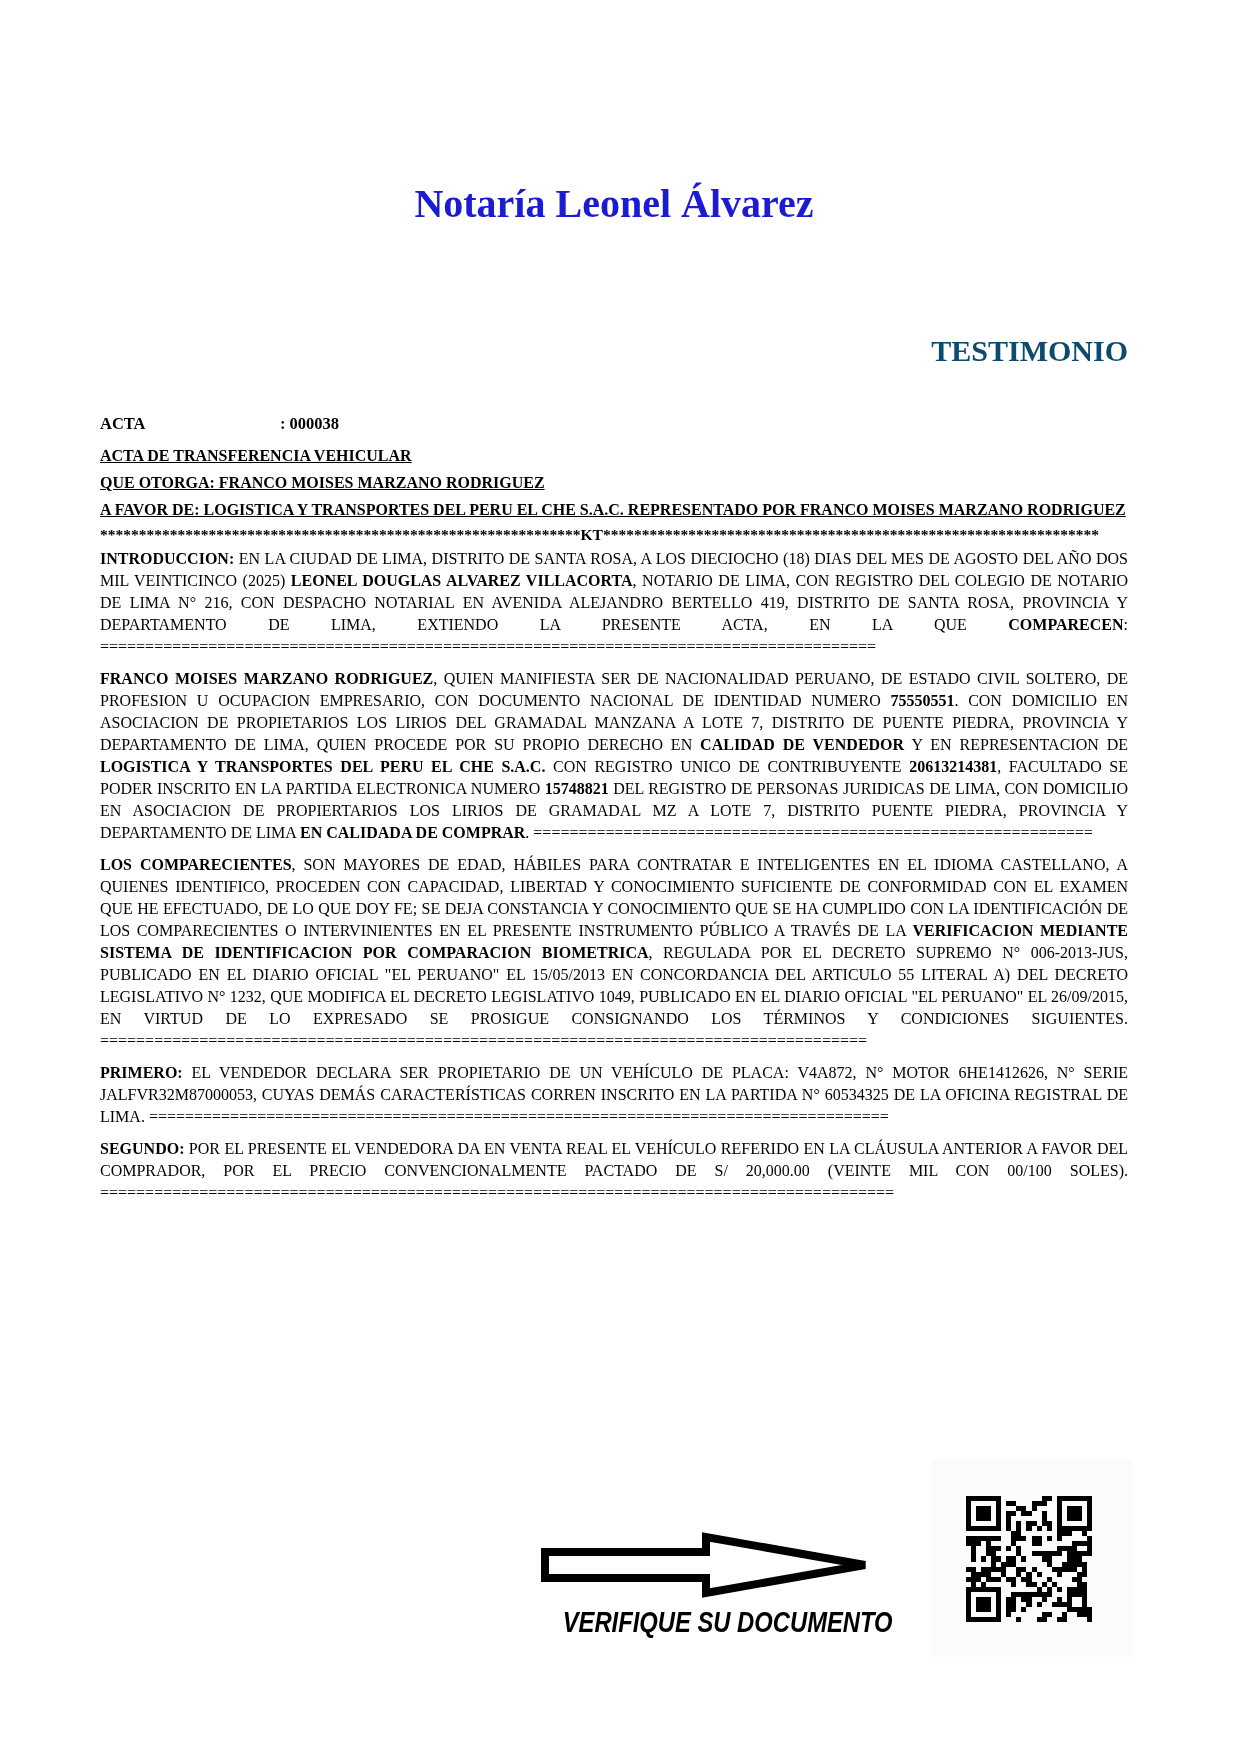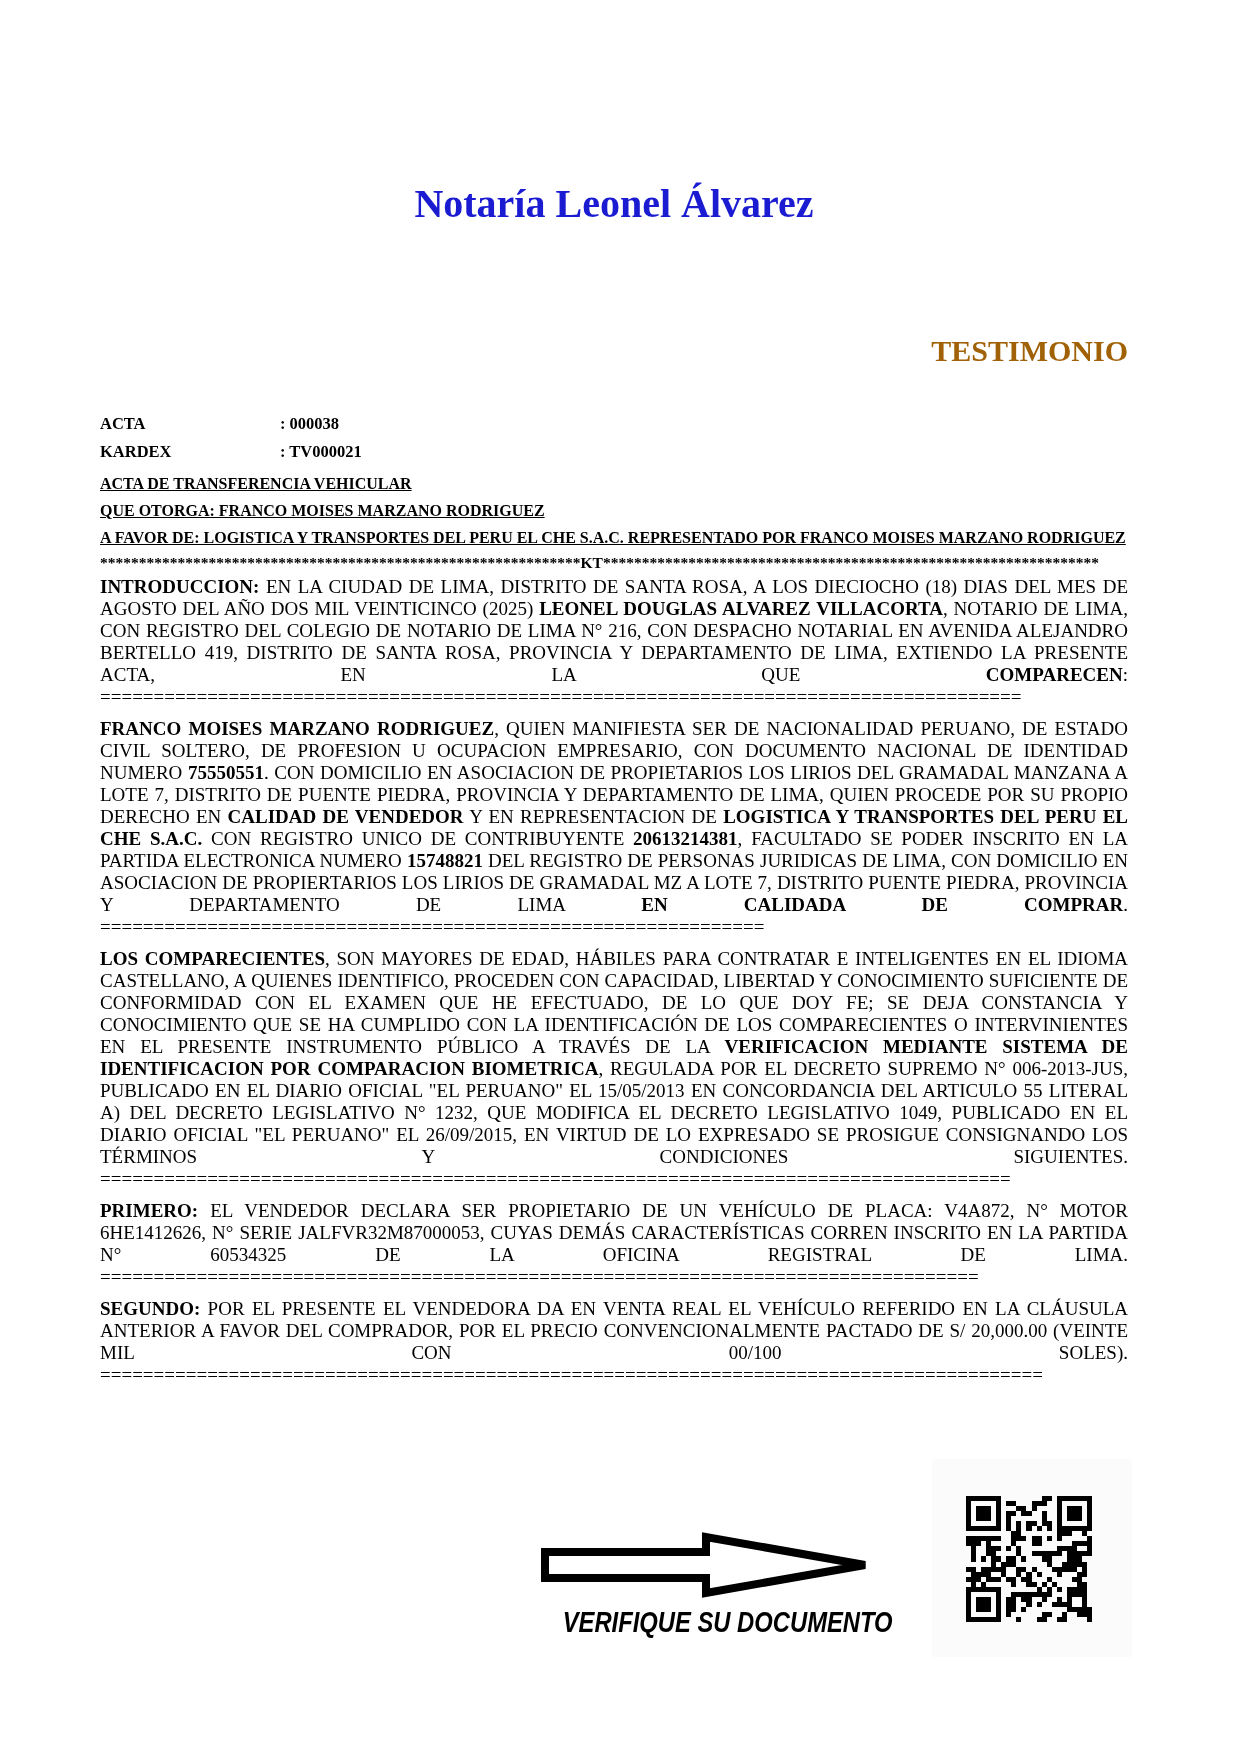--- a/index.html
+++ b/index.html
@@ -23,21 +23,21 @@
     color:#1b1bd2;
     line-height:48px;
     letter-spacing:0px;
   }
   .testimonio{
     position:absolute;
     right:112px;
     top:334px;
     font-size:30px;
     font-weight:bold;
-    color:#a16207;
+    color:#0c4a6e;
     line-height:34px;
   }
   .content{
     position:absolute;
     left:100px;
     top:410px;
     width:1028px;
   }
   .meta-row{
     display:flex;
@@ -57,21 +57,21 @@
   .headings{margin-top:4px;}
   .separator{
     font-size:15.5px;
     font-weight:bold;
     line-height:22px;
     white-space:nowrap;
     overflow:hidden;
     margin:1px 0 2px 0;
   }
   .para{
-    font-size:19px;
+    font-size:16px;
     line-height:22px;
     text-align:justify;
     margin:0 0 10px 0;
   }
   .para span{word-break:break-word;}
   .b{font-weight:bold;}
   .u{}
   .qr-backdrop{
     position:absolute;
     left:932px;
@@ -117,24 +117,20 @@
 
   <div class="notary-title">Notaría Leonel Álvarez</div>
 
   <div class="testimonio">TESTIMONIO</div>
 
   <div class="content">
 
     <div class="meta-row">
       <span class="meta-label">ACTA</span>
       <span class="meta-value">: 000038</span>
-    </div>
-    <div class="meta-row">
-      <span class="meta-label">KARDEX</span>
-      <span class="meta-value">: TV000021</span>
     </div>
 
     <div class="headings">
       <div class="heading">ACTA DE TRANSFERENCIA VEHICULAR</div>
       <div class="heading">QUE OTORGA: FRANCO MOISES MARZANO RODRIGUEZ</div>
       <div class="heading">A FAVOR DE: LOGISTICA Y TRANSPORTES DEL PERU EL CHE S.A.C. REPRESENTADO POR FRANCO MOISES MARZANO RODRIGUEZ</div>
     </div>
 
     <div class="separator">**************************************************************KT****************************************************************</div>
 

